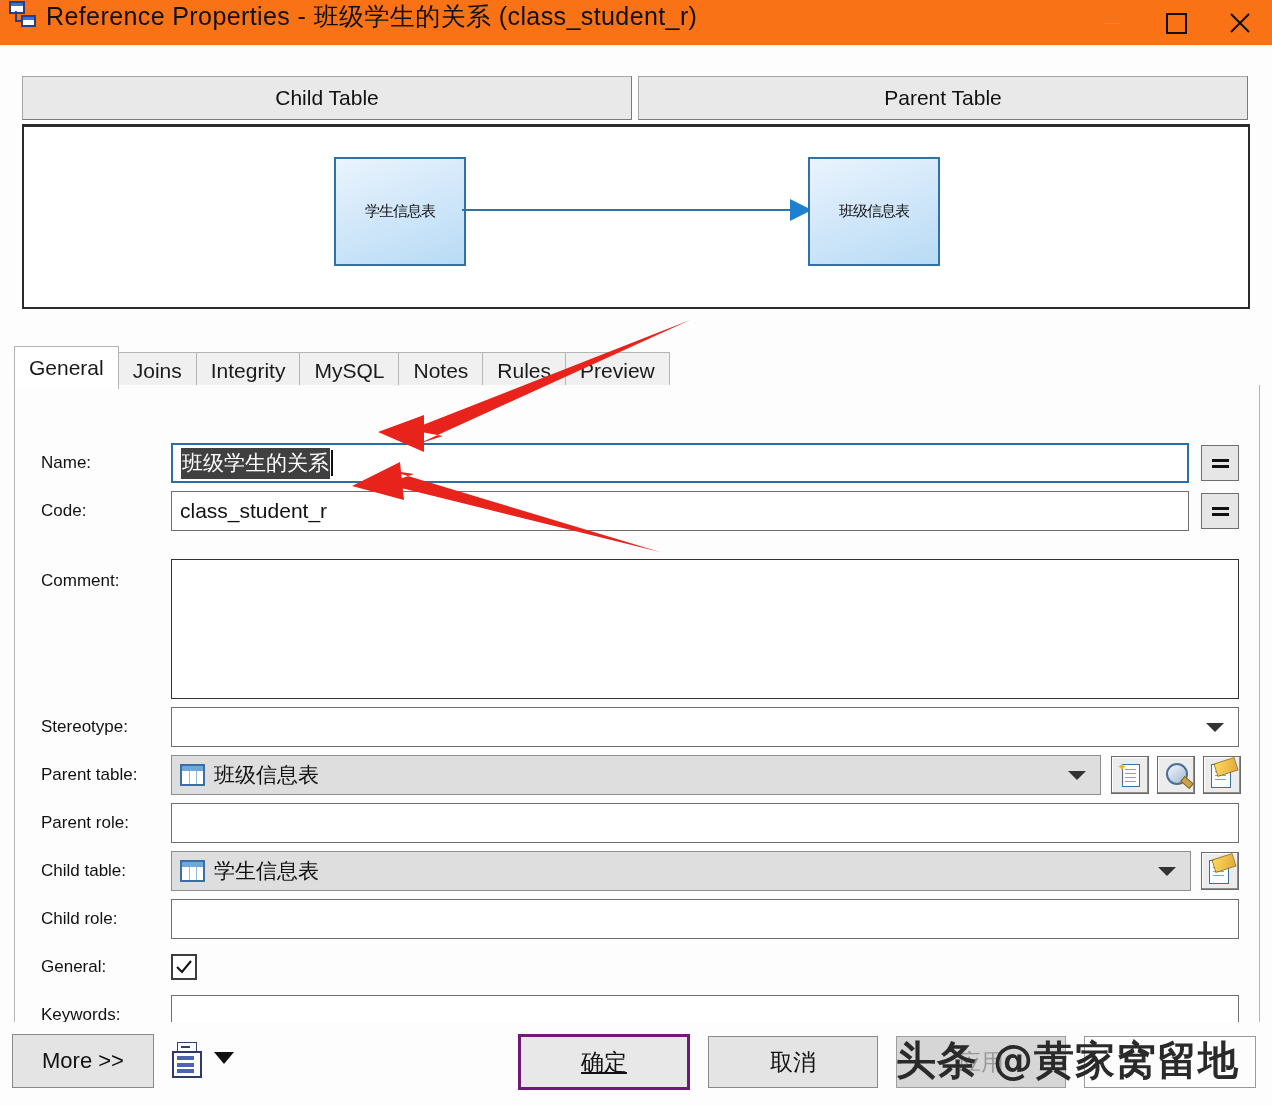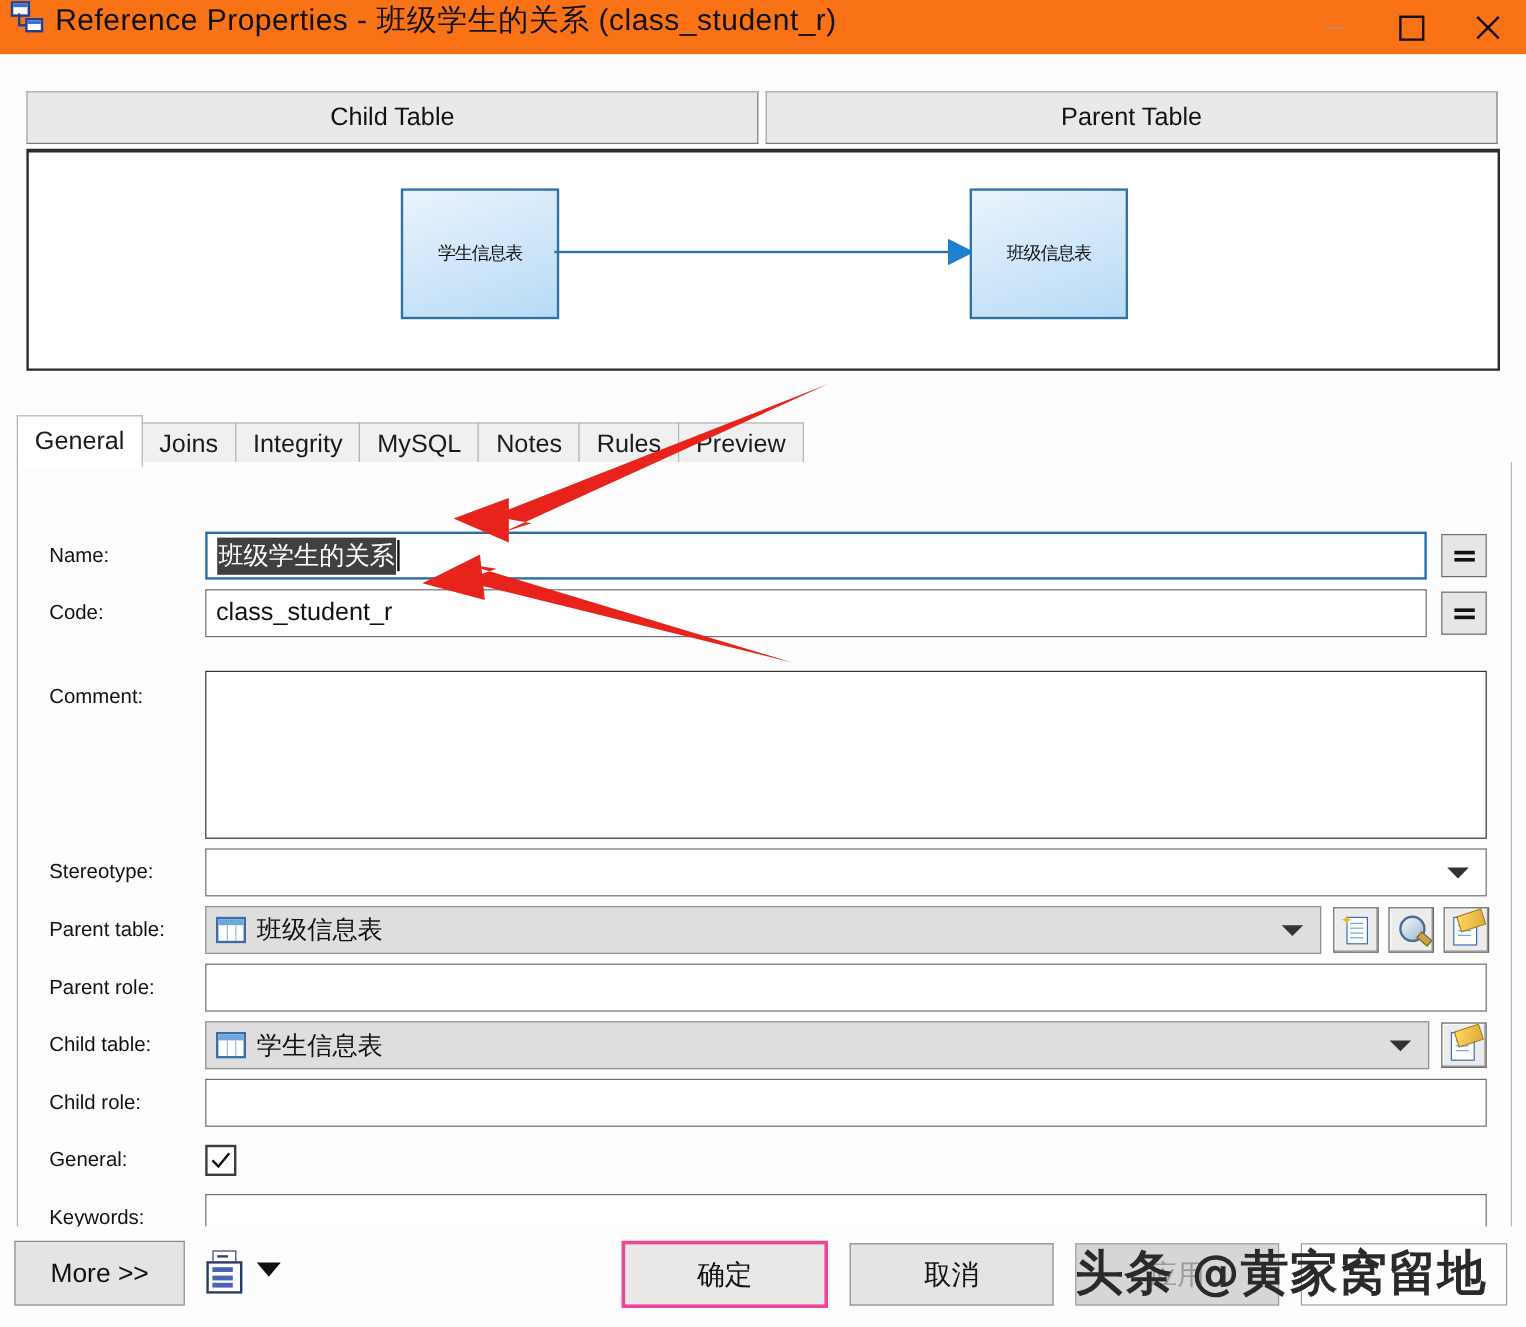--- a/index.html
+++ b/index.html
@@ -174,21 +174,21 @@
 
   
   .footer{position:absolute;left:0;top:1022px;width:1272px;height:84px;background:#fdfdfd;text-align:center;}
   .btn{
     background:#e4e4e4;border:1px solid #8a8a8a;
     font-size:22px;color:#111;
     display:flex;align-items:center;justify-content:center;
     box-sizing:border-box;
   }
   .btn.cn{font-size:23px;font-family:"DejaVu Sans",sans-serif;}
-  .btn.primary{border:3px solid #ec4899;background:#e8e8e8;}
+  .btn.primary{border:3px solid #701a75;background:#e8e8e8;text-decoration:underline;}
   .btn.disabled{color:#9a9a9a;background:#d6d6d6;border-color:#9e9e9e;}
   .report-ico{position:relative;width:28px;height:32px;}
   .report-ico .top{position:absolute;left:5px;top:0;width:18px;height:10px;background:#fff;border:1px solid #33406b;}
   .report-ico .top:after{content:"";position:absolute;left:3px;top:3px;width:9px;height:2px;background:#33406b;}
   .report-ico .body{position:absolute;left:0;top:9px;width:26px;height:23px;background:#fff;border:2px solid #2b3a6b;}
   .report-ico .body:after{content:"";position:absolute;left:3px;top:3px;width:17px;height:4px;
     background:#4a63b8;box-shadow:0 7px 0 #4a63b8,0 13px 0 #4a63b8;}
   .dd-arrow{width:0;height:0;border-left:10px solid transparent;border-right:10px solid transparent;border-top:12px solid #111;}
 
   

